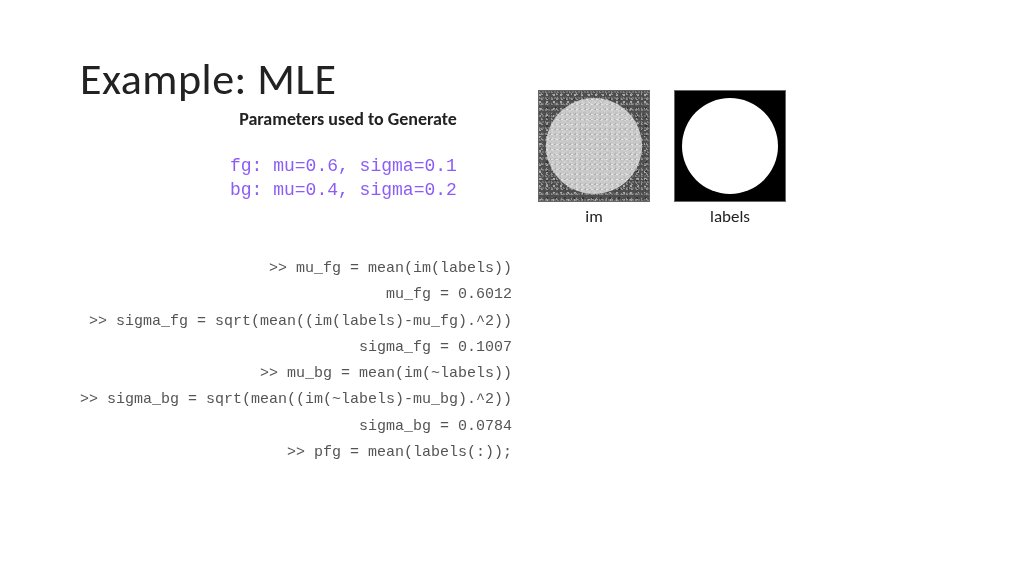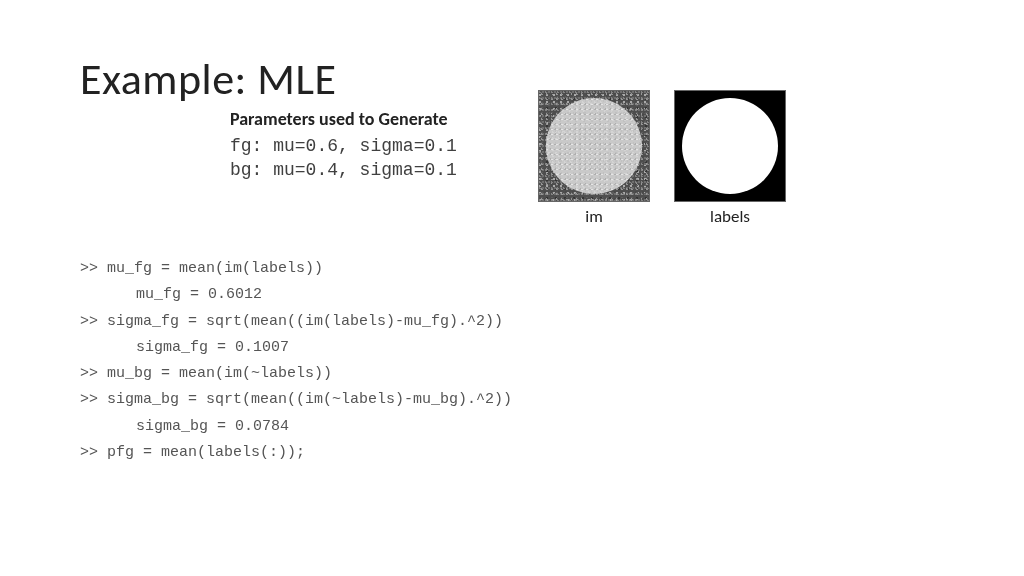--- a/index.html
+++ b/index.html
@@ -10,45 +10,46 @@
     background: #ffffff;
     font-family: Calibri, "Segoe UI", Arial, sans-serif;
     color: #000;
     position: relative;
     overflow: hidden;
   }
   .slide {
     position: relative;
     width: 100%;
     height: 100%;
+    text-align: right;
   }
   .title {
     position: absolute;
     left: 80px;
     top: 52px;
     font-size: 44px;
     font-weight: 300;
     color: #222;
     letter-spacing: 0.5px;
   }
   .param-block {
     position: absolute;
     left: 230px;
     top: 108px;
   }
   .param-heading {
     font-size: 18px;
     font-weight: 600;
     color: #222;
-    margin-bottom: 4px;
+    margin-bottom: 24px;
   }
   .param-line {
     font-family: "Courier New", monospace;
     font-size: 18px;
-    color: #404040;
+    color: #8b5cf6;
     line-height: 1.35;
   }
   .images-row {
     position: absolute;
     left: 530px;
     top: 90px;
     display: flex;
     gap: 24px;
     padding-left: 8px;
   }
@@ -136,21 +137,21 @@
 </head>
 <body>
 
 <div class="slide">
 
   <div class="title">Example: MLE</div>
 
   <div class="param-block">
     <div class="param-heading">Parameters used to Generate</div>
     <div class="param-line">fg: mu=0.6, sigma=0.1</div>
-    <div class="param-line">bg: mu=0.4, sigma=0.1</div>
+    <div class="param-line">bg: mu=0.4, sigma=0.2</div>
   </div>
 
   <div class="images-row">
     <div class="img-col">
       <div class="img-box">
         <div class="noise-bg"></div>
         <div class="noise-fg"></div>
       </div>
       <div class="img-caption">im</div>
     </div>

